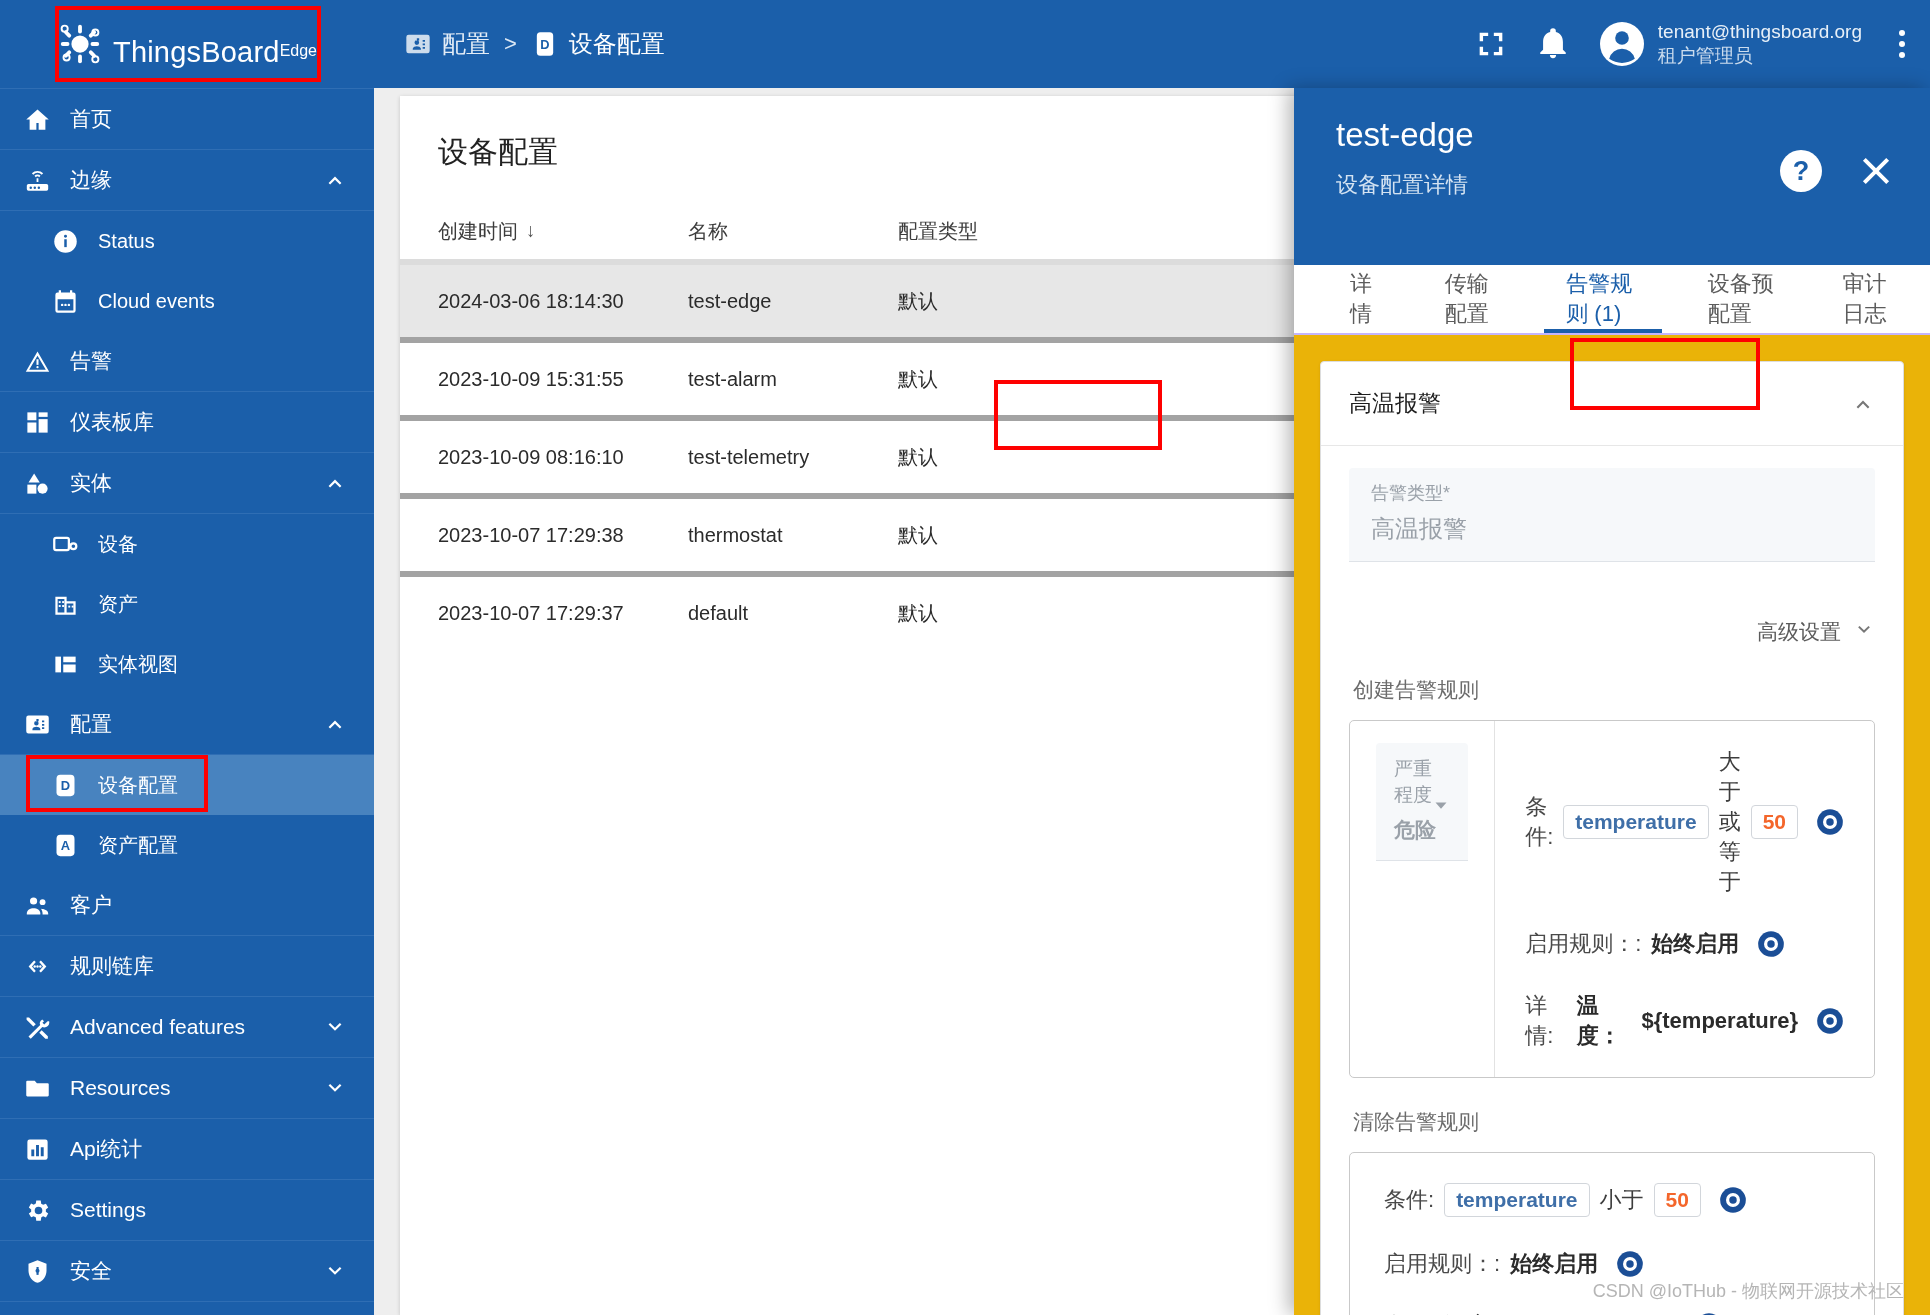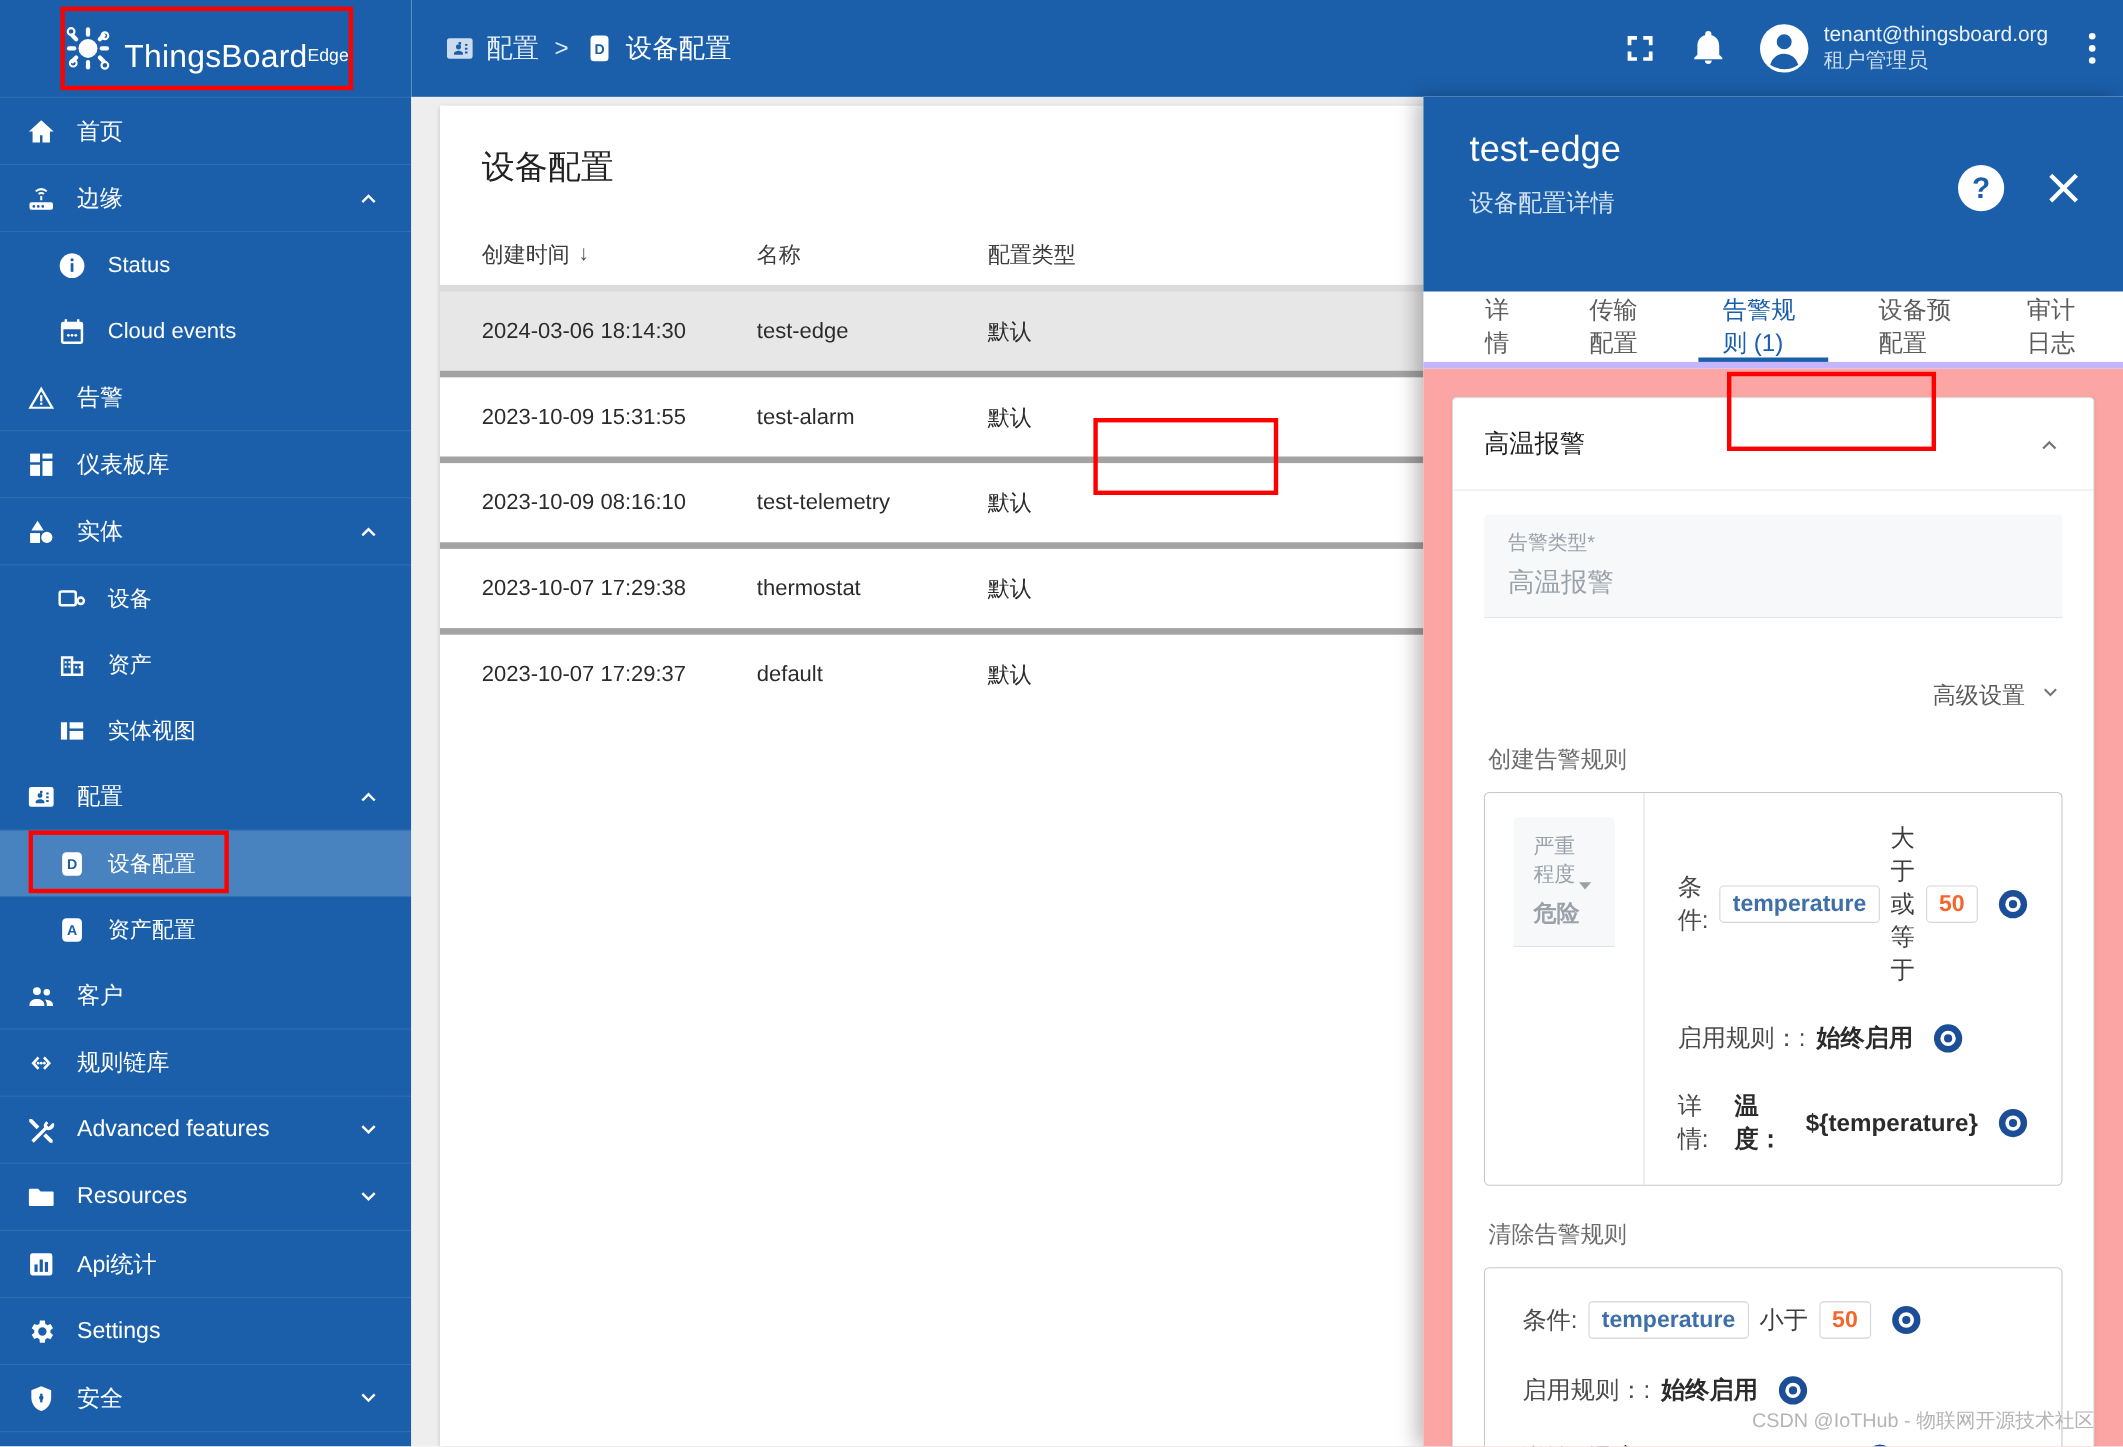--- a/index.html
+++ b/index.html
@@ -139,37 +139,37 @@
     background: #ffffff; color: #1b5faa;
     display: flex; align-items: center; justify-content: center;
     font-size: 27px; font-weight: bold; cursor: pointer;
   }
   .close-btn { width: 40px; height: 40px; cursor: pointer; }
   .close-btn svg { width: 40px; height: 40px; stroke: #ffffff; stroke-width: 2.4; fill: none; }
 
   .tabs {
     display: flex; align-items: stretch;
     height: 76px;
-    border-bottom: 6px solid #c4b5fd;
+    border-bottom: 2px solid #c4b5fd;
     padding-left: 22px;
     position: relative;
   }
   .tab {
     display: flex; align-items: center; justify-content: center;
     padding: 0 34px; font-size: 22px; color: #5c5c5c; cursor: pointer;
     position: relative;
   }
   .tab.active { color: #1b5faa; }
   .tab.active::after {
     content: ""; position: absolute; left: 12px; right: 12px; bottom: 0;
     height: 4px; background: #1b5faa;
   }
   #hl-tab { position: absolute; left: 1196px; top: 250px; width: 190px; height: 72px; border: 4px solid #fe0000; pointer-events: none; z-index: 9; }
 
-  .drawer-body { flex: 1 1 auto; padding: 26px 26px 0 26px; overflow: hidden; background: #fca5a5; }
+  .drawer-body { flex: 1 1 auto; padding: 26px 26px 0 26px; overflow: hidden; background: #eab308; }
   .panel {
     border: 1px solid #dddddd; border-radius: 4px; background: #fff;
     box-shadow: 0 1px 3px rgba(0,0,0,.10);
   }
   .panel-head {
     display: flex; align-items: center; justify-content: space-between;
     padding: 26px 28px; border-bottom: 1px solid #e7e7e7;
   }
   .panel-head-title { font-size: 23px; color: #1d1d1d; }
   .caret { width: 24px; height: 24px; }

